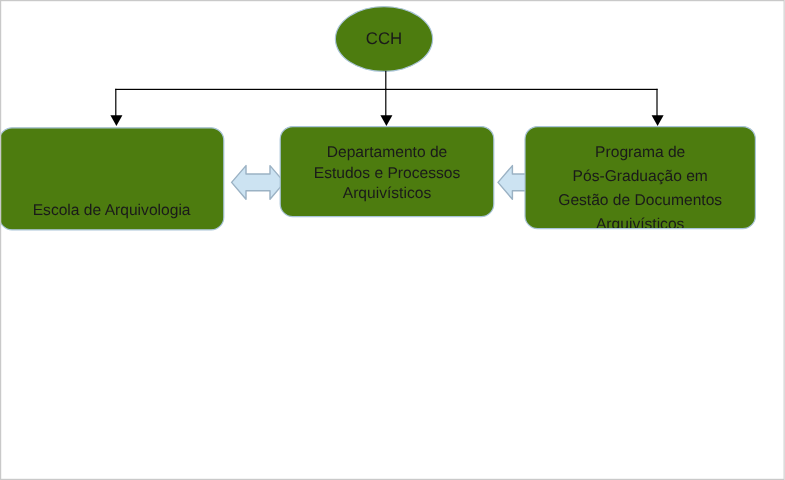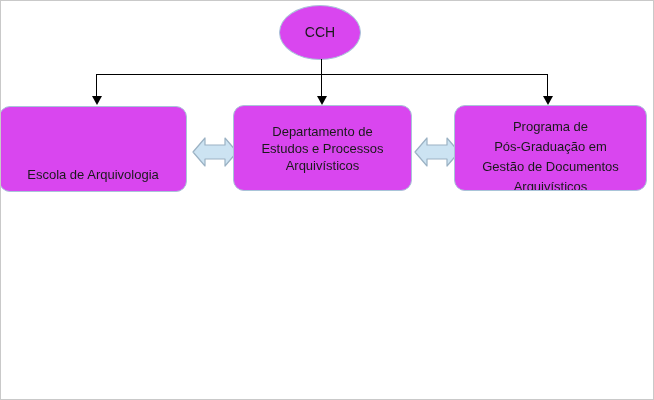--- a/index.html
+++ b/index.html
@@ -15,21 +15,21 @@
     width: 654px;
     height: 400px;
     background: #ffffff;
     border: 1px solid #c9c9c9;
     box-sizing: border-box;
     overflow: hidden;
   }
   .node {
     position: absolute;
     box-sizing: border-box;
-    background: #d946ef;
+    background: #4d7c0f;
     border: 1px solid #a9c4d8;
     display: flex;
     align-items: center;
     justify-content: center;
     text-align: center;
     color: #1a1a1a;
     overflow: hidden;
   }
   .box {
     border-radius: 11px;
@@ -58,24 +58,24 @@
     top: 105px;
     width: 188px;
     height: 86px;
     align-items: flex-end;
     padding-bottom: 8px;
   }
   #node-departamento {
     left: 232px;
     top: 104px;
     width: 179px;
-    height: 86px;
+    height: 76px;
   }
   #node-programa {
-    left: 453px;
+    left: 436px;
     top: 104px;
     width: 193px;
     height: 86px;
     align-items: flex-start;
     padding-top: 11px;
   }
   #node-programa .node-label { line-height: 20px; }
 
   
   .line-v, .line-h {

